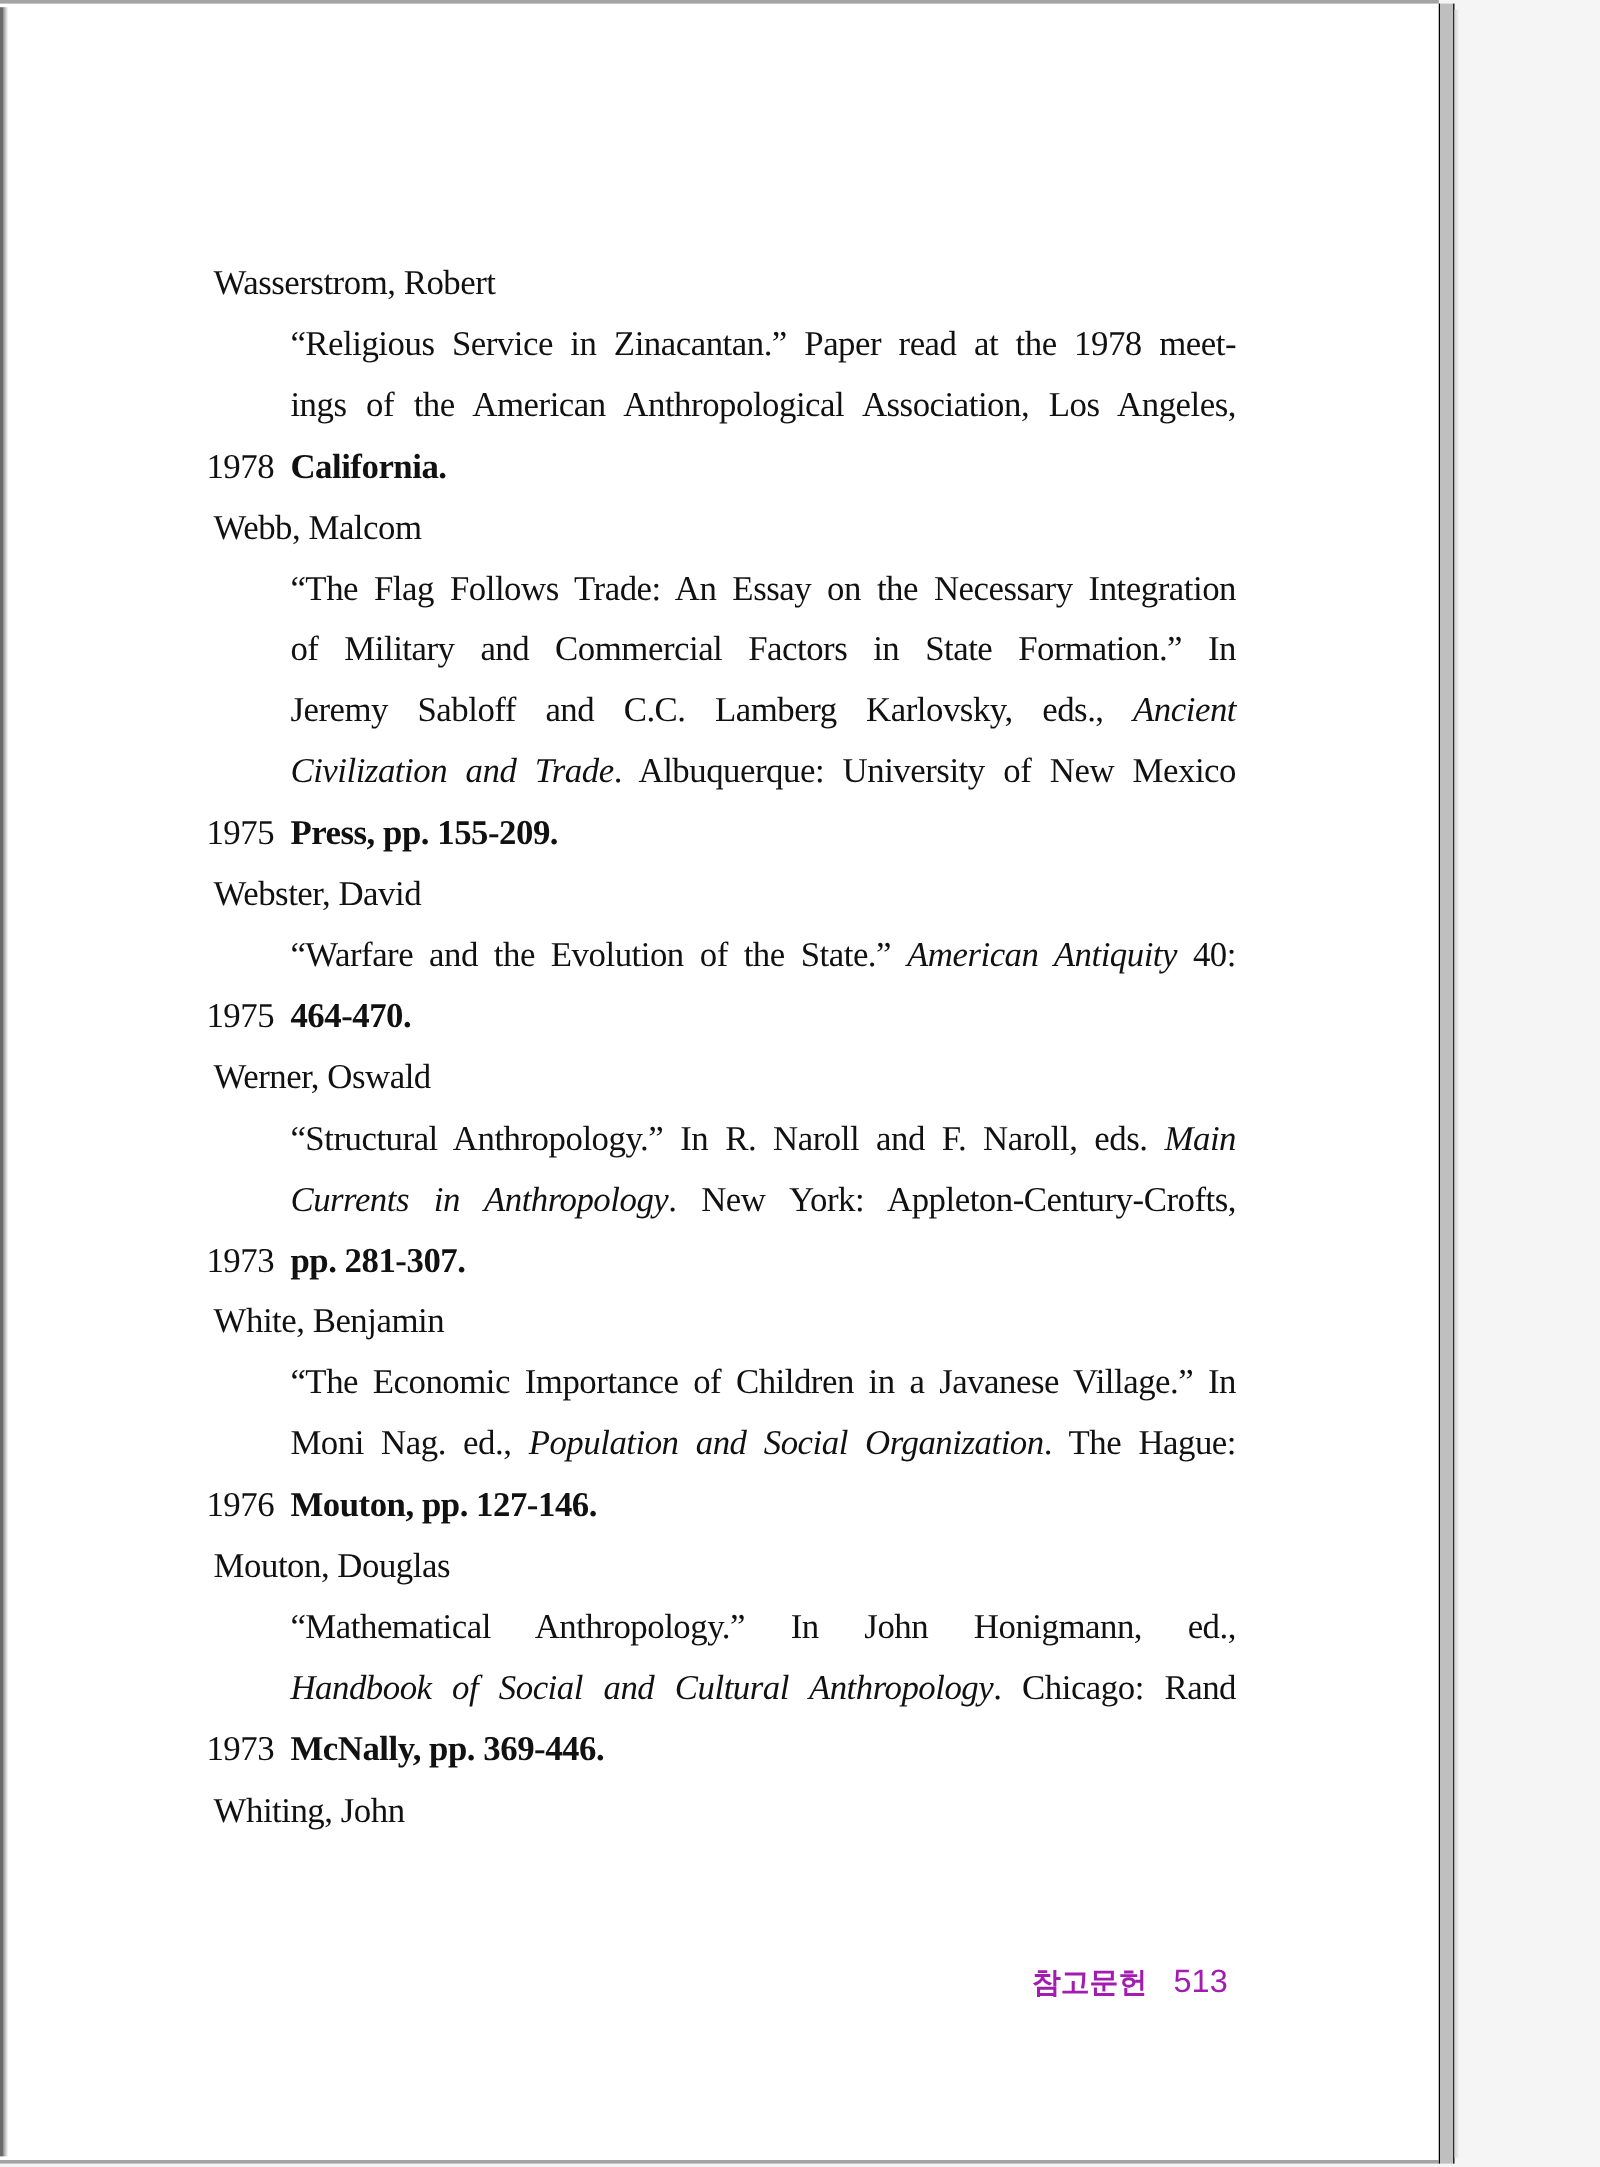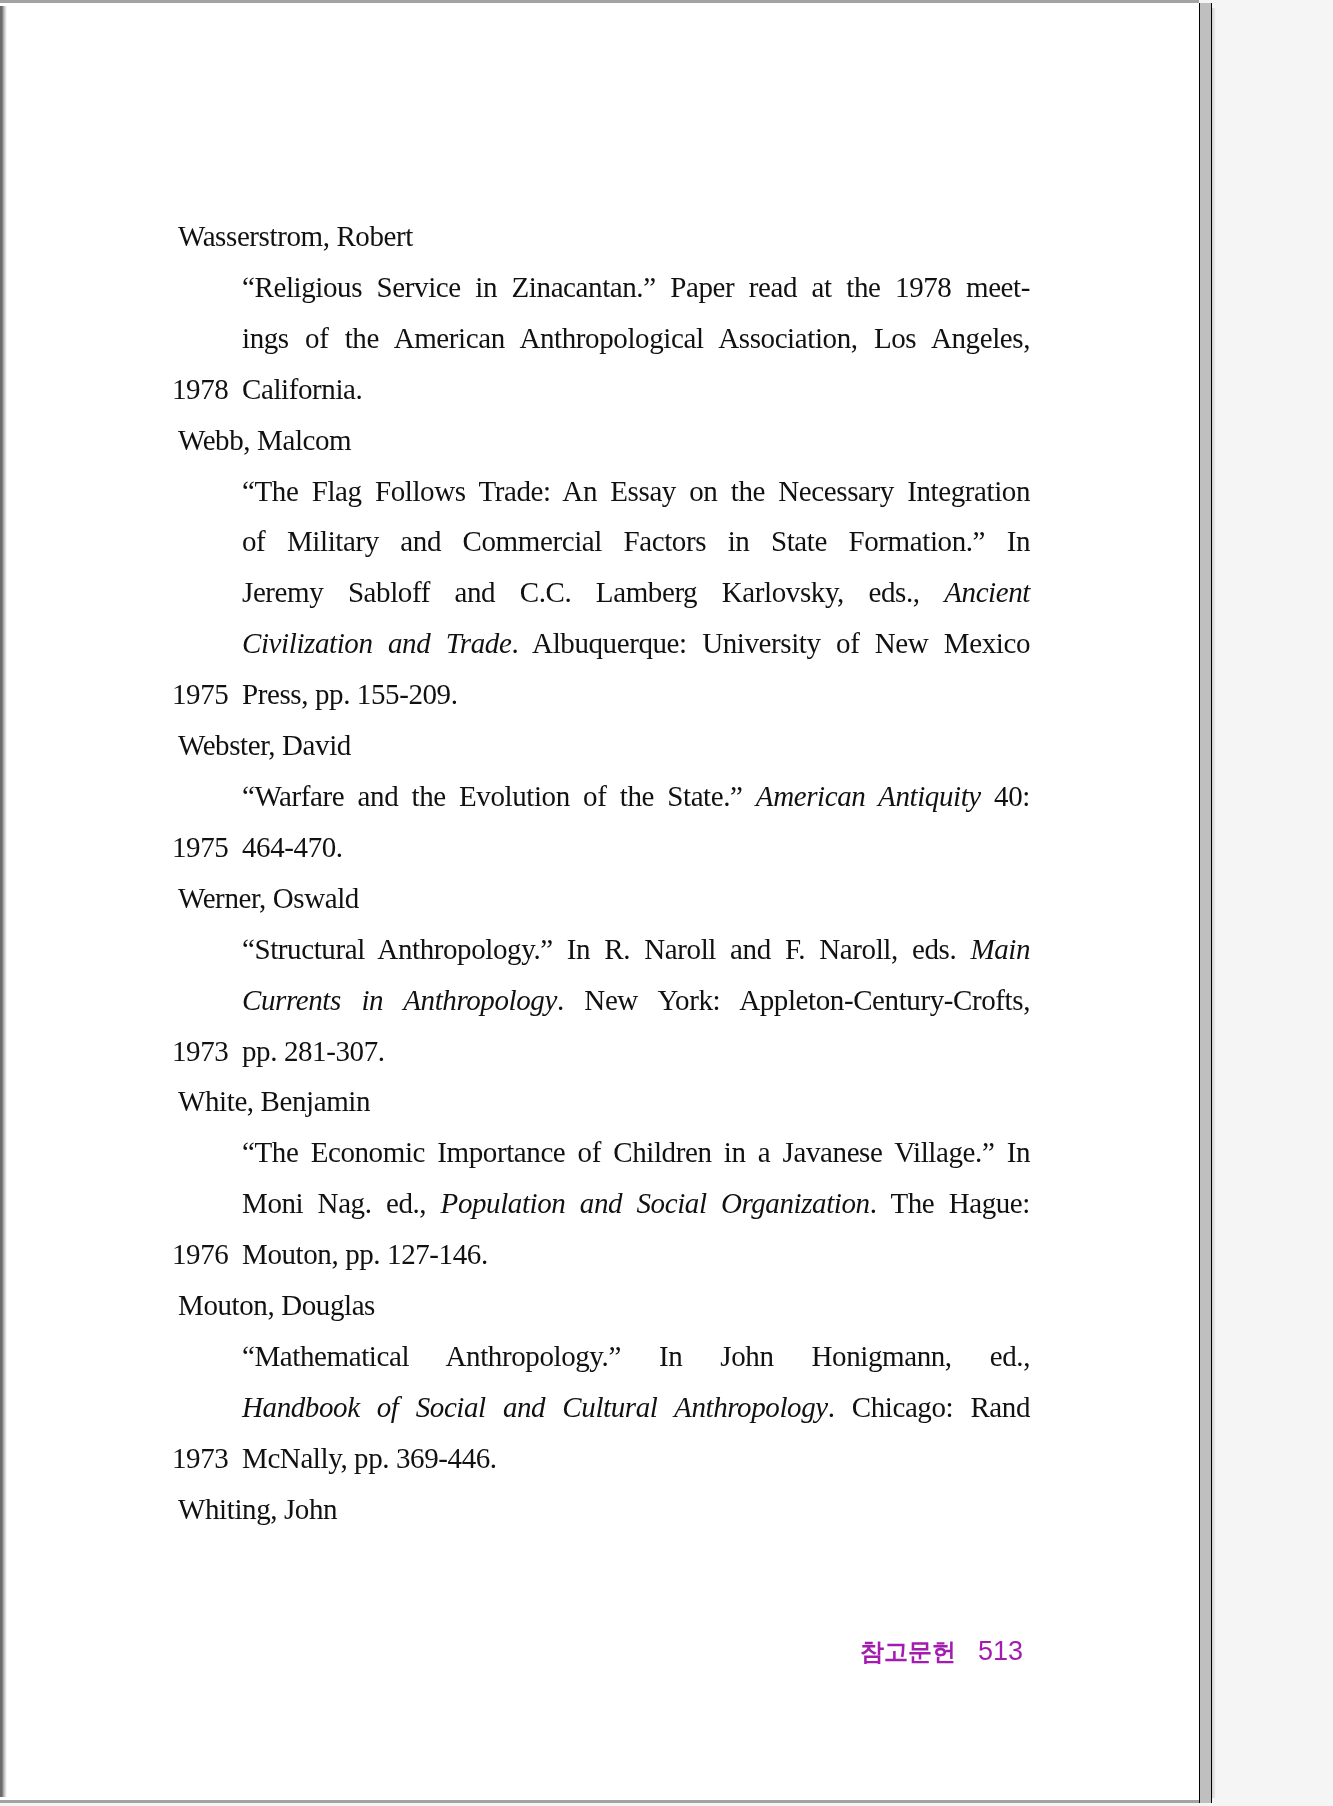--- a/index.html
+++ b/index.html
@@ -53,21 +53,21 @@
     .entry-year {
       flex: 0 0 92px;
       padding-left: 22px;
       box-sizing: border-box;
     }
     .entry-text {
       flex: 1;
       text-align: justify;
     }
     .entry-text .line { display: block; text-align-last: justify; }
-    .entry-text .line.last { text-align-last: left; }
+    .entry-text .line.last { text-align-last: left; font-weight: bold; }
     .entry-text i { }
     .footer {
       position: absolute;
       left: 860px; top: 1633px;
       font-family: "DejaVu Sans", "Liberation Sans", sans-serif;
       font-size: 24px;
       font-weight: bold;
       color: #a21caf;
       white-space: nowrap;
     }

